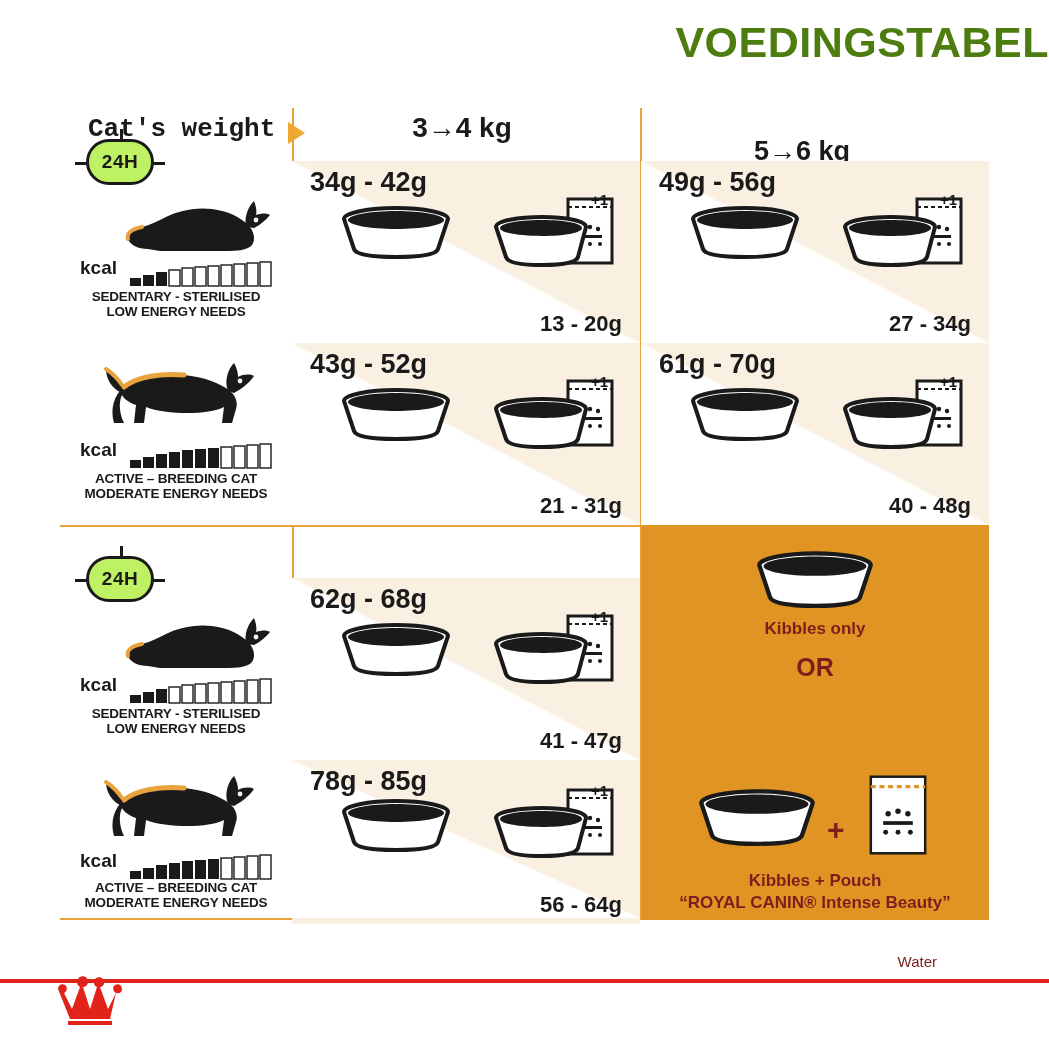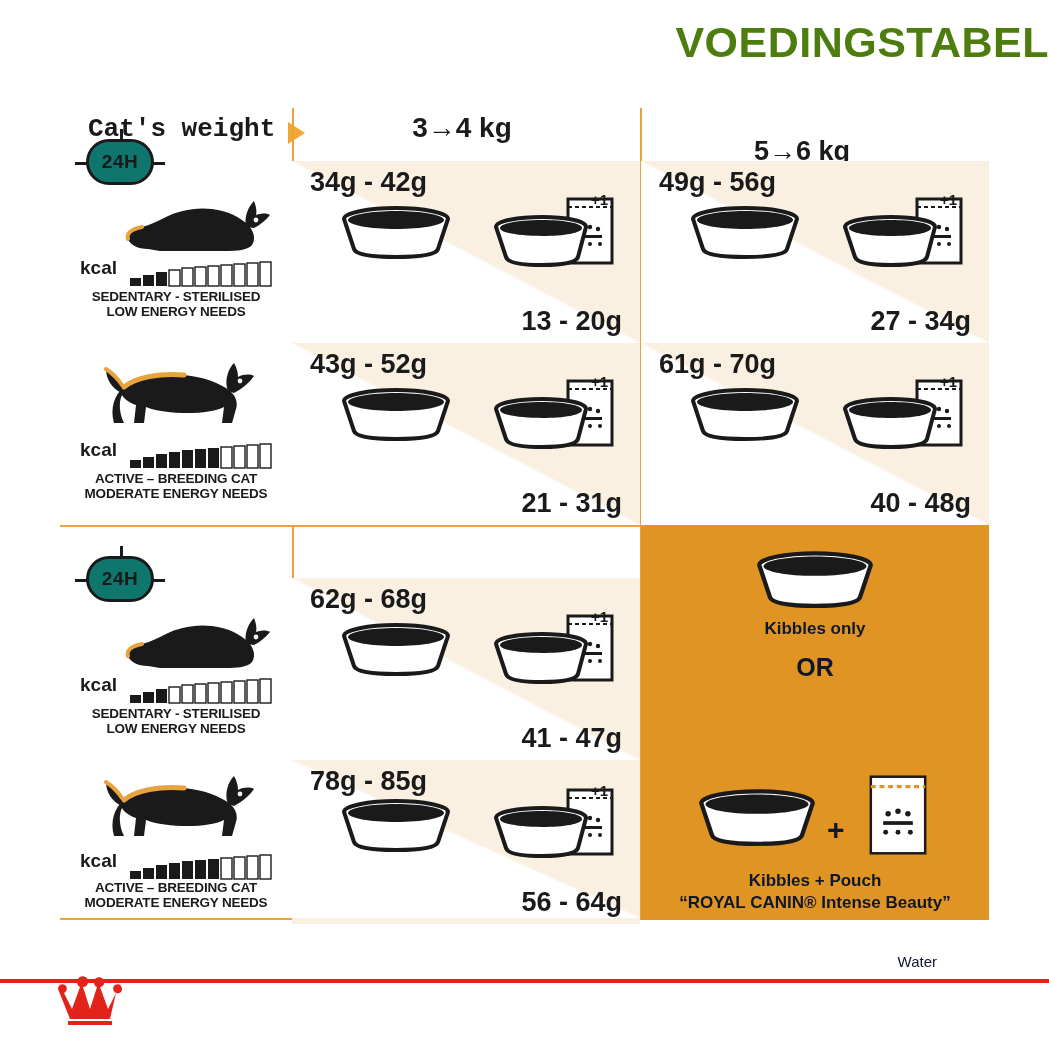--- a/index.html
+++ b/index.html
@@ -67,21 +67,21 @@
   .profile {
     position:absolute; left:0; top:0; width:232px; height:182px;
     background:#ffffff;
   }
   .clock {
     position:absolute; left:26px; top:-22px;
     width:68px; height:46px;
     border:3px solid #1a1a1a;
     border-radius:26px;
     display:flex; align-items:center; justify-content:center;
-    background:#0f766e;
+    background:#bef264;
     font-size:19px; font-weight:bold; letter-spacing:.5px;
   }
   .clock:before{
     content:""; position:absolute; top:-13px; left:31px;
     width:3px; height:13px; background:#1a1a1a;
   }
   .clock .dash-l, .clock .dash-r{
     position:absolute; top:20px; width:12px;height:3px;background:#1a1a1a;
   }
   .clock .dash-l{ left:-14px;} .clock .dash-r{ right:-14px;}
@@ -101,34 +101,34 @@
   .vcell .tri {
     position:absolute; left:0; top:0; width:348px; height:182px;
     background: linear-gradient(to bottom left, #faf0e2 0%, #faf0e2 49.6%, #ffffff 50.4%, #ffffff 100%);
   }
   .vcell .kib-amount {
     position:absolute; left:18px; top:6px;
     font-size:27px; font-weight:bold;
   }
   .vcell .pouch-amount {
     position:absolute; right:18px; bottom:6px;
-    font-size:27px; font-weight:bold;
+    font-size:22px; font-weight:bold;
   }
 
   .bowl-top { position:absolute; left:48px; top:44px; }
   .combo { position:absolute; right:22px; top:34px; }
   .plus1 { position:absolute; right:10px; top:-4px; font-size:15px; font-weight:bold;}
 
   
   .vcell.wide { left:232px; width:348px; }
 
   
   .legend {
     position:absolute; left:581px; top:417px; width:348px; height:395px;
-    background:#e09424; color:#0f172a;
+    background:#e09424; color:#7f1d1d;
     text-align:center;
   }
   .legend .l1 { position:absolute; top:94px; width:100%; font-size:17px; font-weight:bold;}
   .legend .or { position:absolute; top:128px; width:100%; font-size:25px; font-weight:bold;}
   .legend .l2 { position:absolute; top:345px; width:100%; font-size:17px; font-weight:bold; line-height:22px;}
   .legend .plus { position:absolute; left:186px; top:288px; font-size:30px; font-weight:bold;}
   .legend .water { position:absolute; right:52px; top:428px; font-size:15px; font-weight:normal;}
 
   
   .brand-line { position:absolute; left:0; bottom:66px; width:100%; height:4px; background:#e2231a;}

